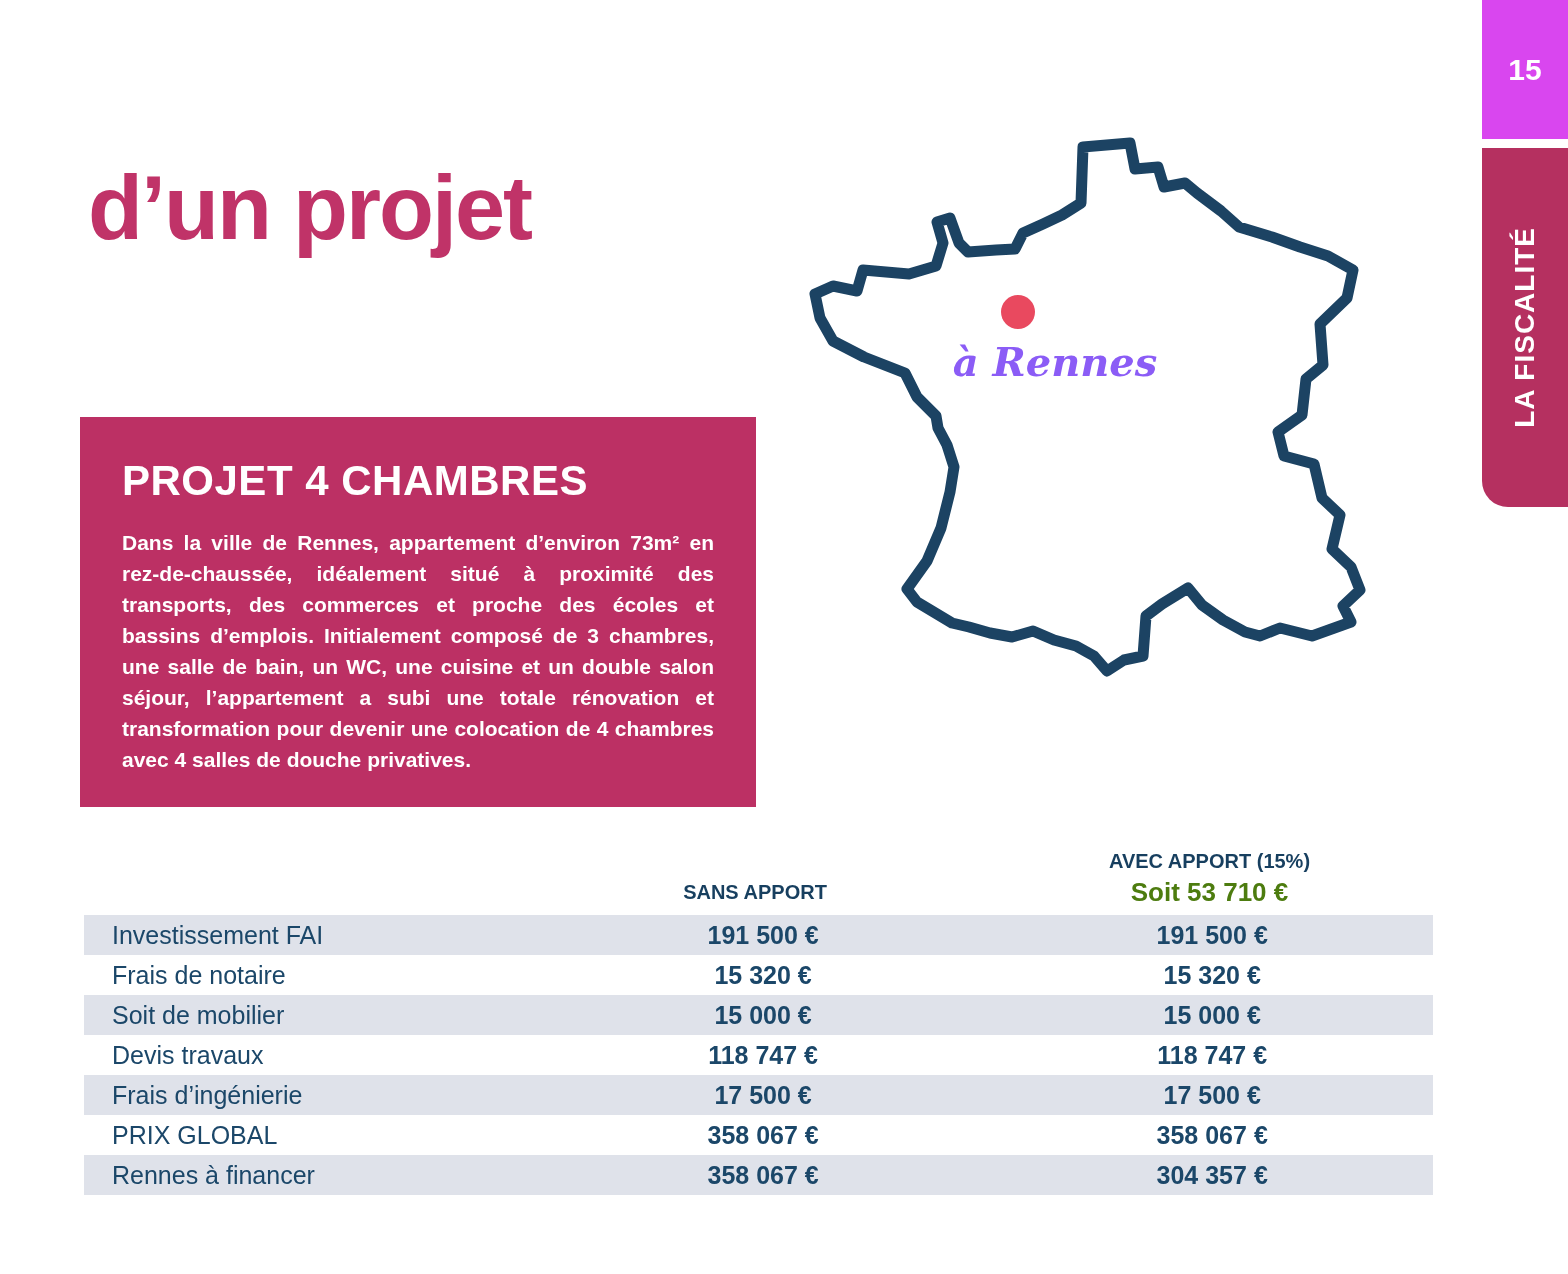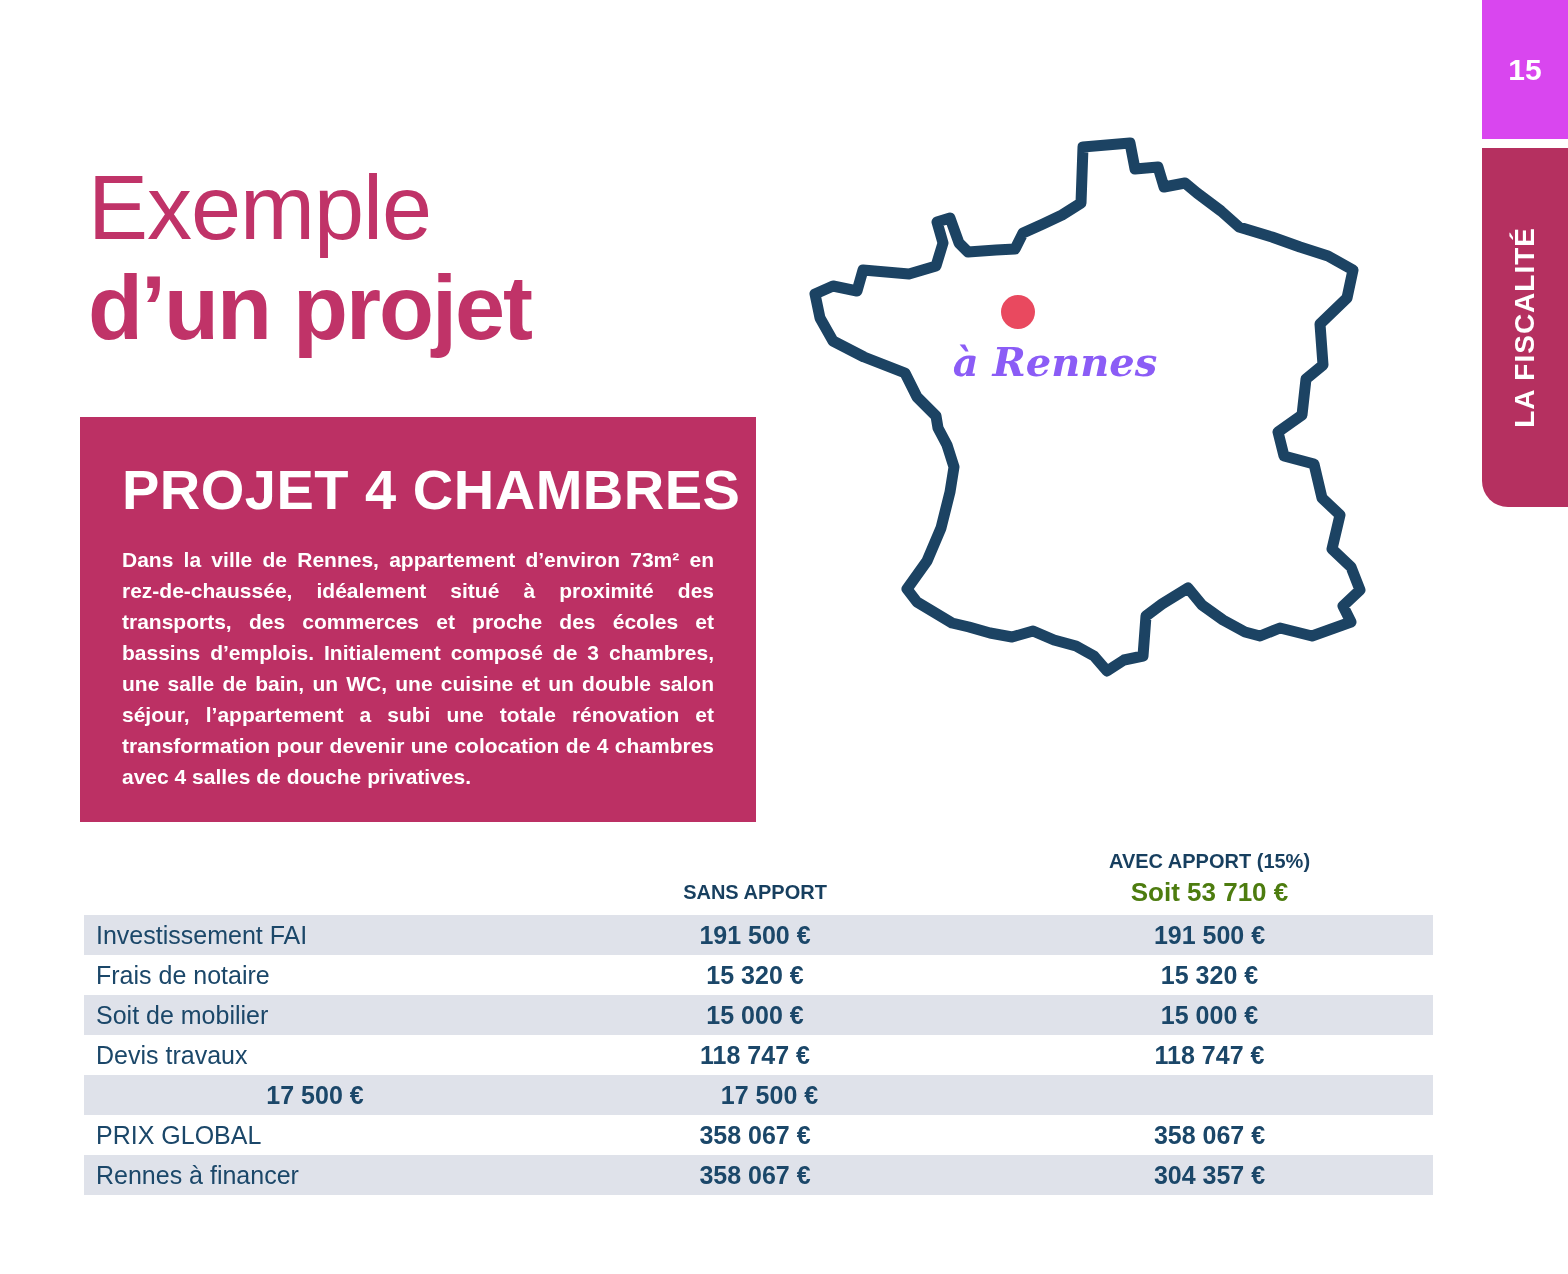--- a/index.html
+++ b/index.html
@@ -31,21 +31,21 @@
     writing-mode:vertical-rl; transform:rotate(180deg);
     color:#fff; font-size:28px; font-weight:700; letter-spacing:1px; white-space:nowrap;
   }
 
   
   .project-box {
     position:absolute; left:80px; top:417px; width:676px; min-height:390px;
     background:#bc3064; padding:40px 42px 30px 42px;
   }
   .project-box h2 {
-    color:#fff; font-size:56px; font-weight:700; letter-spacing:0.5px;
+    color:#fff; font-size:42px; font-weight:700; letter-spacing:0.5px;
     margin-bottom:22px; white-space:nowrap;
   }
   .project-box p {
     color:#ffffff; font-size:21px; line-height:31px; font-weight:700;
     text-align:justify;
   }
 
   
   .map-figure { position:absolute; left:790px; top:120px; width:620px; height:580px; }
   .map-figure svg { position:absolute; left:0; top:0; }
@@ -55,34 +55,33 @@
     font-family:"DejaVu Serif", serif; font-style:italic; font-weight:700;
     font-size:40px; color:#8b5cf6;
   }
 
   
   .fin-table { position:absolute; left:84px; top:846px; width:1349px; }
   .t-head { display:flex; align-items:flex-end; padding-bottom:7px; }
   .t-head .c { text-align:center; }
   .h1 { font-size:20px; font-weight:700; color:#173f5f; line-height:31px; }
   .h2 { font-size:26px; font-weight:700; color:#4d7c0f; line-height:31px; }
-  .t-row { display:flex; align-items:center; height:40px; font-size:25px; color:#1b4769; }
+  .t-row { display:flex; align-items:center; height:40px; font-size:25px; color:#1b4769;padding-left:16px; }
   .t-row.odd { background:#dfe2ea; }
   .c1 { width:440px; padding-left:12px; }
   .c2 { width:462px; text-align:center; font-weight:700; }
   .c3 { width:447px; text-align:center; font-weight:700; }
   .t-head .c1 { font-weight:400; }
 </style>
 </head>
 <body>
 
 <div class="page">
 
   <div class="title-block">
-    <div class="title-line1">Exemple</div>
     <div class="title-line2">d’un projet</div>
   </div>
 
   <div class="tab-number">
     <span>15</span>
   </div>
 
   <div class="tab-section">
     <span class="vtext">LA FISCALITÉ</span>
   </div>
@@ -131,20 +130,21 @@
       <div class="c1">Soit de mobilier</div>
       <div class="c2">15 000 €</div>
       <div class="c3">15 000 €</div>
     </div>
     <div class="t-row">
       <div class="c1">Devis travaux</div>
       <div class="c2">118 747 €</div>
       <div class="c3">118 747 €</div>
     </div>
     <div class="t-row odd">
+      <div class="c1">Frais d’ingénierie</div>
       <div class="c2">17 500 €</div>
       <div class="c3">17 500 €</div>
     </div>
     <div class="t-row">
       <div class="c1">PRIX GLOBAL</div>
       <div class="c2">358 067 €</div>
       <div class="c3">358 067 €</div>
     </div>
     <div class="t-row odd">
       <div class="c1">Rennes à financer</div>

